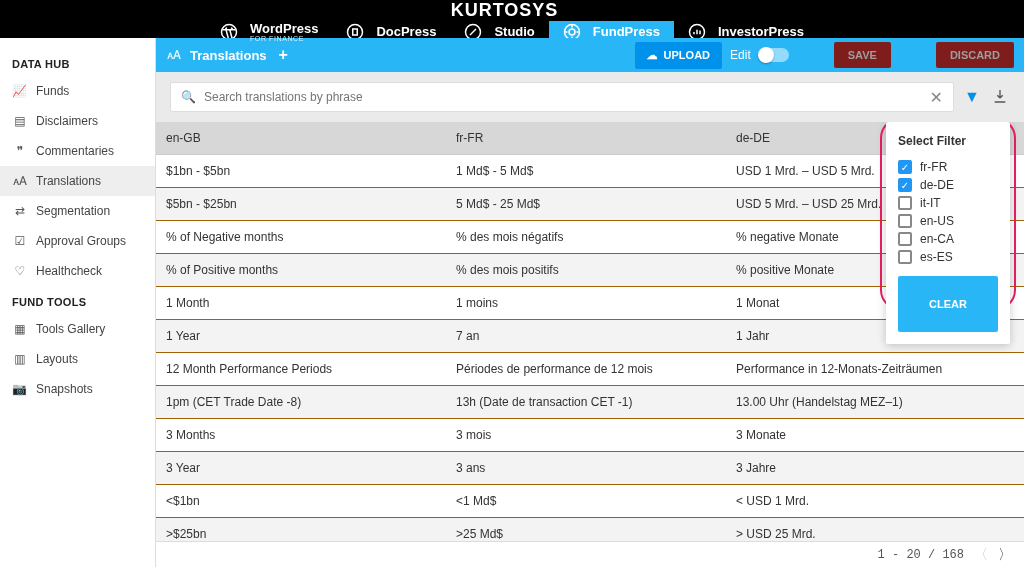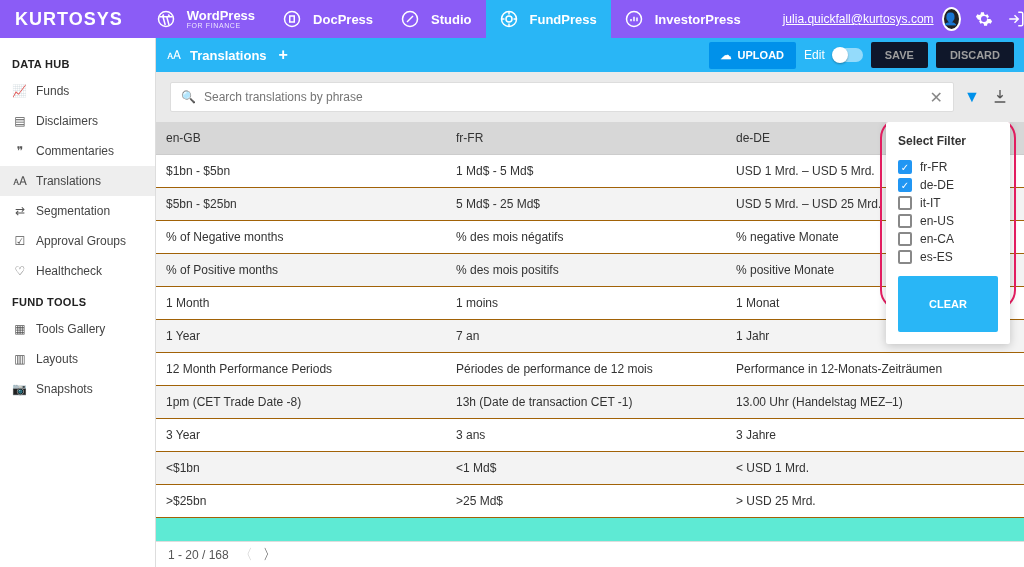--- a/index.html
+++ b/index.html
@@ -1,20 +1,20 @@
 <!DOCTYPE html>
 <html><head>
 <meta charset="utf-8">
 <style>
   * { box-sizing: border-box; margin: 0; padding: 0; }
   body { font-family: Arial, Helvetica, sans-serif; font-size: 12px; color: #333; background: #f5f5f5; overflow: hidden; }
   .app { width: 1024px; height: 567px; display: flex; flex-direction: column; }
 
   
-  .topbar { height: 38px; background: #8b5cf6; display: flex; align-items: center; color: #fff; padding: 0 10px; }
+  .topbar { height: 38px; background: #000000; display: flex; align-items: center; color: #fff; padding: 0 10px; flex-direction: column; }
   .brand { font-weight: bold; font-size: 18px; letter-spacing: 1px; padding: 0 20px 0 5px; }
   .nav { display: flex; height: 100%; }
   .nav-item { display: flex; align-items: center; gap: 12px; padding: 0 14px; height: 100%; cursor: pointer; font-size: 13px; font-weight: 600; }
   .nav-item.active { background: #29b6f6; }
   .nav-sub { font-size: 7px; display: block; line-height: 0.9; letter-spacing: 0.6px; opacity: 0.85; font-weight: 400; }
   .nav-icon { width: 18px; height: 18px; display: inline-flex; align-items: center; justify-content: center; }
   .spacer { flex: 1; }
   .user-email { font-size: 12px; margin-right: 8px; text-decoration: underline; margin-left: 28px; }
   .avatar { width: 24px; height: 24px; border-radius: 50%; background: #222; border: 2px solid #fff; margin-right: 14px; display:flex;align-items:center;justify-content:center; font-size:12px;}
   .top-actions { display: flex; gap: 14px; align-items: center; }
@@ -32,21 +32,21 @@
   .main { flex: 1; display: flex; flex-direction: column; min-width: 0; }
   .subheader { height: 34px; background: #29b6f6; display: flex; align-items: center; padding: 0 10px; color: #fff; }
   .subheader-left { display:flex; align-items:center; gap:8px; }
   .sub-title { font-weight: 600; font-size: 13px; }
   .plus-btn { font-size: 16px; font-weight: bold; cursor: pointer; margin-left: 4px; }
   .sub-actions { margin-left: auto; display: flex; align-items: center; gap: 8px; }
   .upload-btn { background: #0091ea; color: #fff; padding: 7px 12px; border-radius: 2px; font-weight: bold; font-size: 11px; cursor: pointer; display:flex; align-items:center; gap:6px;}
   .edit-label { font-size:12px; }
   .toggle { width: 30px; height: 14px; background: rgba(255,255,255,0.5); border-radius: 10px; position: relative; cursor:pointer; }
   .toggle::after { content:''; width:16px; height:16px; background:#fff; border-radius:50%; position:absolute; top:-1px; left:-1px; box-shadow:0 1px 2px rgba(0,0,0,0.3); }
-  .action-btn { padding: 7px 14px; background: #0f172a; color: #9e9e9e; font-weight: bold; font-size: 11px; cursor: pointer; border-radius:2px; }
+  .action-btn { padding: 7px 14px; background: #7f1d1d; color: #9e9e9e; font-weight: bold; font-size: 11px; cursor: pointer; border-radius:2px;margin-left:37px; }
 
   
   .search-row { padding: 10px 14px; background: #eaeaea; display: flex; align-items: center; gap: 8px; }
   .search-box { flex: 1; background: #fff; border: 1px solid #ddd; display:flex; align-items:center; padding: 0 10px; height: 30px; border-radius:2px; }
   .search-icon { color: #29b6f6; margin-right: 8px; }
   .search-input { border: none; outline: none; flex: 1; font-size: 12px; }
   .clear-x { color:#888; cursor:pointer; font-size:16px; }
   .filter-icon { color: #0091ea; cursor: pointer; width:20px; text-align:center; font-size:16px;}
   .download-icon { color: #555; cursor: pointer; width:20px; text-align:center;}
 
@@ -66,21 +66,21 @@
   
   .filter-pop { position: absolute; top: 0px; right: 14px; width: 124px; background: #fff; box-shadow: 0 2px 10px rgba(0,0,0,0.2); padding: 12px; border-radius: 2px; z-index:10; }
   .filter-pop-border { position:absolute; top: -4px; right: 8px; width: 136px; height: 192px; border:2px solid #e91e63; border-radius:20px; pointer-events:none; z-index:5; }
   .filter-title { font-size: 12px; font-weight: 600; margin-bottom: 10px; color:#333; }
   .filter-opt { display:flex; align-items:center; gap:8px; font-size:12px; padding: 2px 0; cursor:pointer; }
   .chk { width:14px; height:14px; border:2px solid #888; border-radius:2px; display:inline-flex; align-items:center; justify-content:center; font-size:10px; color:#fff; }
   .chk.checked { background:#2196f3; border-color:#2196f3; }
   .clear-btn { margin-top:10px; width:100%; background:#29b6f6; color:#fff; text-align:center; padding:22px 0; font-weight:bold; font-size:11px; cursor:pointer; border-radius:2px; }
 
   
-  .footer { height: 26px; border-top:1px solid #ddd; display:flex; align-items:center; padding: 0 12px; gap: 10px; font-size:12px; color:#555; background:#fff; }
+  .footer { height: 26px; border-top:1px solid #ddd; display:flex; align-items:center; justify-content:flex-end; padding: 0 12px; gap: 10px; font-size:12px; color:#555; background:#fff;font-family:Liberation Mono, monospace; }
   .page-arrow { cursor:pointer; color:#444; font-size:14px; }
   .page-arrow.disabled{ color:#ccc; cursor:default; }
 </style>
 </head>
 <body>
 
 <div class="app">
 
   <div class="topbar">
     <div class="brand">KURTOSYS</div>
@@ -268,20 +268,25 @@
               <div class="td col1">12 Month Performance Periods</div>
               <div class="td col2">Périodes de performance de 12 mois</div>
               <div class="td col3">Performance in 12-Monats-Zeiträumen</div>
             </div>
             <div class="trow">
               <div class="td col1">1pm (CET Trade Date -8)</div>
               <div class="td col2">13h (Date de transaction CET -1)</div>
               <div class="td col3">13.00 Uhr (Handelstag MEZ–1)</div>
             </div>
             <div class="trow">
+              <div class="td col1">3 Months</div>
+              <div class="td col2">3 mois</div>
+              <div class="td col3">3 Monate</div>
+            </div>
+            <div class="trow">
               <div class="td col1">3 Year</div>
               <div class="td col2">3 ans</div>
               <div class="td col3">3 Jahre</div>
             </div>
             <div class="trow">
               <div class="td col1">&lt;$1bn</div>
               <div class="td col2">&lt;1 Md$</div>
               <div class="td col3">&lt; USD 1 Mrd.</div>
             </div>
             <div class="trow">

